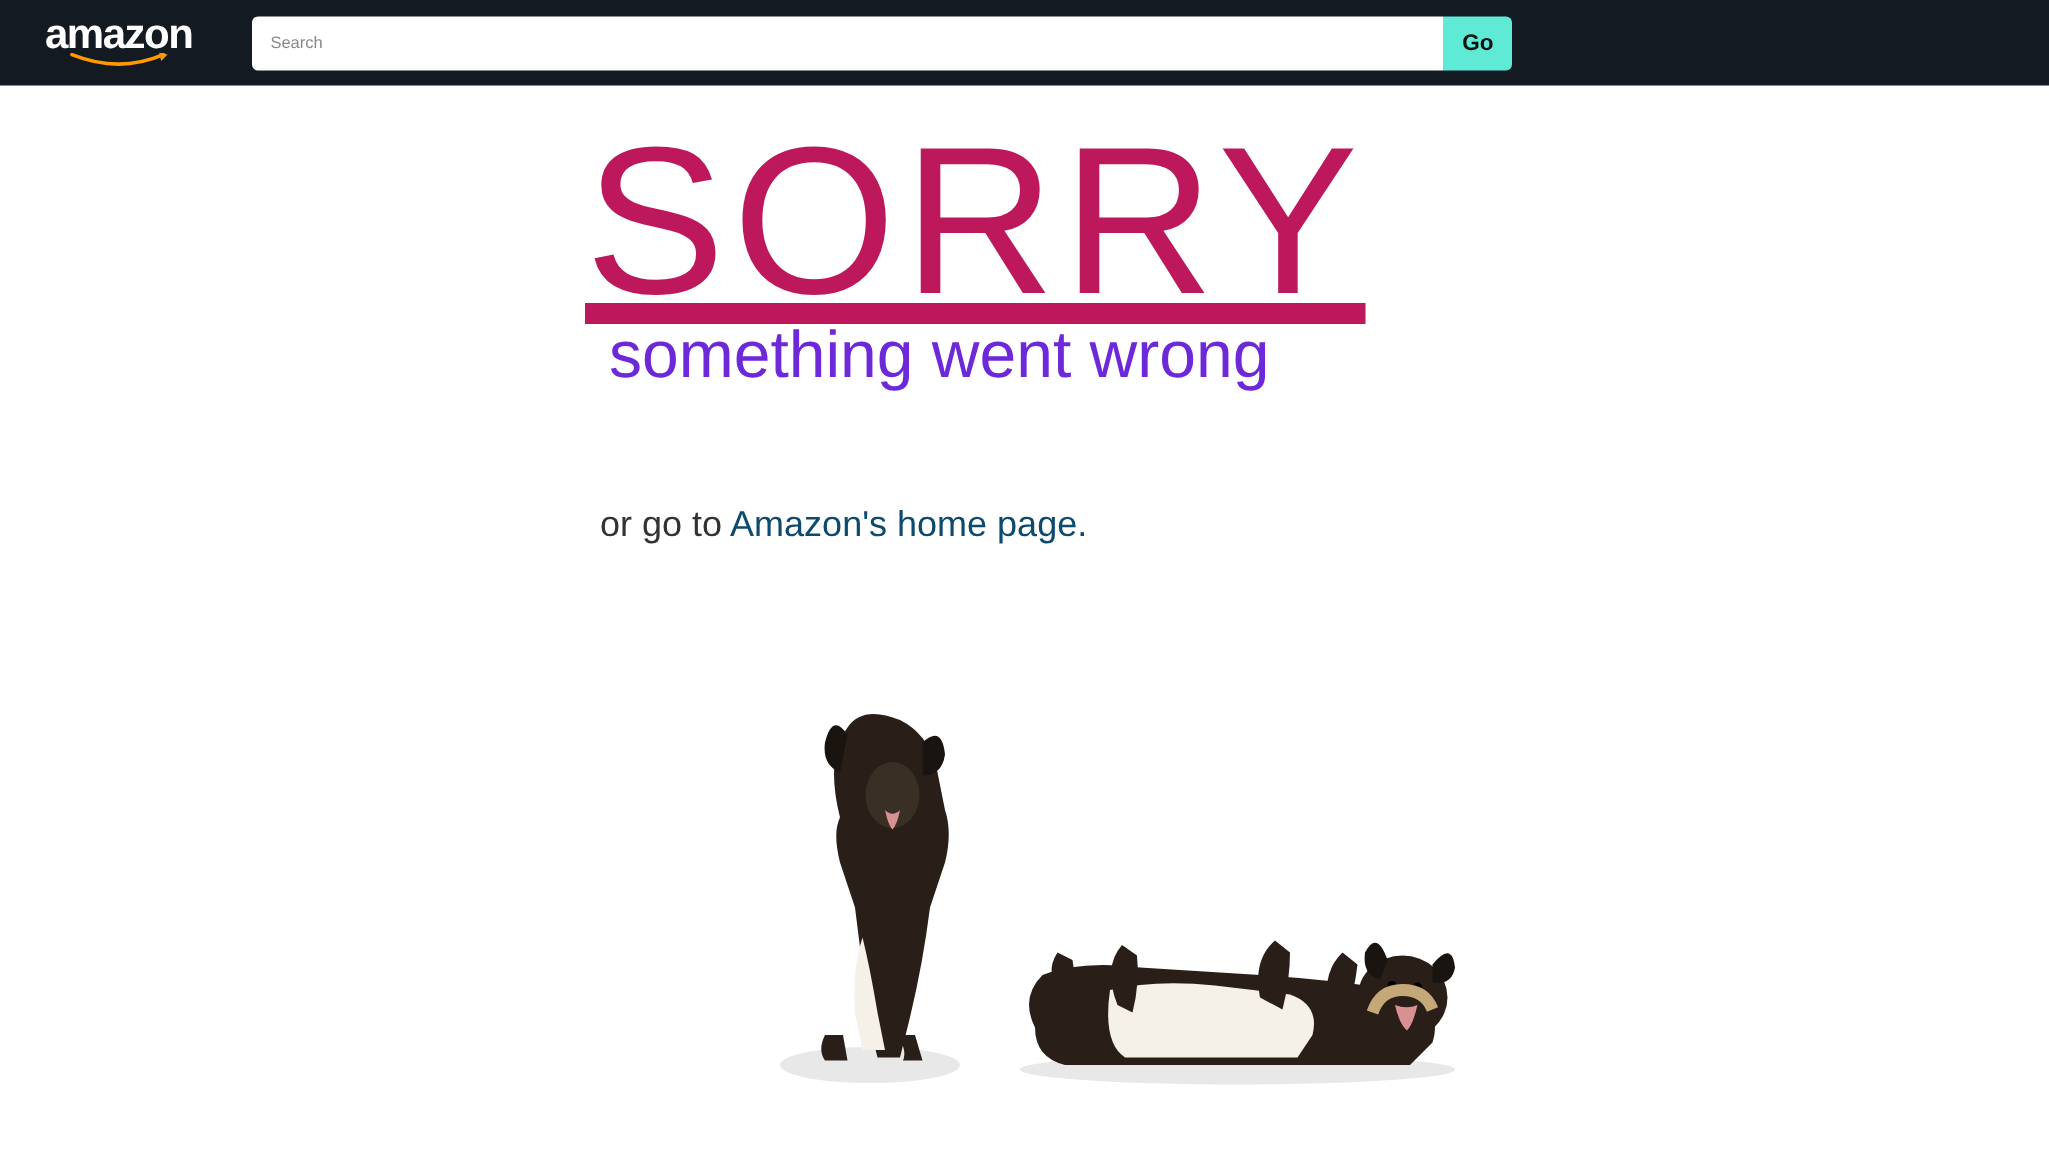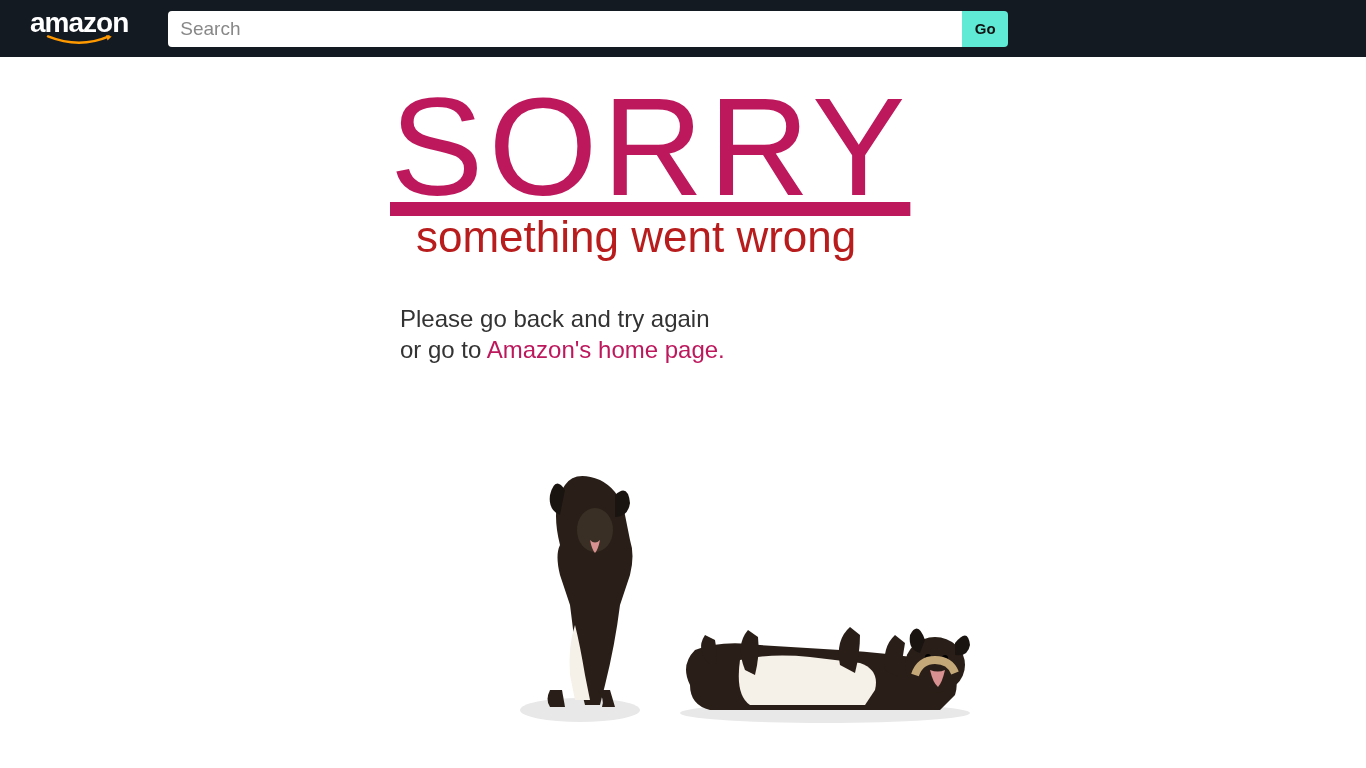--- a/index.html
+++ b/index.html
@@ -42,21 +42,21 @@
     .search-container {
       display: flex;
       width: 840px;
       height: 36px;
     }
     .search-input {
       flex: 1;
       border: none;
       border-radius: 4px 0 0 4px;
       padding: 0 12px;
-      font-size: 19px;
+      font-size: 11px;
       color: #555;
       outline: none;
     }
     .search-input::placeholder {
       color: #888;
     }
     .search-button {
       background: #5eead4;
       border: none;
       border-radius: 0 4px 4px 0;
@@ -76,34 +76,34 @@
       font-weight: 100;
       color: #be185d;
       letter-spacing: 5px;
       line-height: 1;
       font-family: Arial, sans-serif;
       text-decoration: underline;
     }
     .subheading {
       font-size: 44px;
       font-weight: 300;
-      color: #b91c1c;
+      color: #6d28d9;
       line-height: 1.15;
       margin-top: -5px;
-      margin-left: 26px;
+      margin-left: 16px;
     }
     .instructions {
       margin-top: 40px;
       margin-left: 10px;
       font-size: 24px;
       color: #333;
       line-height: 1.3;
     }
     .home-link {
-      color: #be185d;
+      color: #0c4a6e;
       text-decoration: none;
       cursor: pointer;
     }
     .dogs-image {
       margin-top: 60px;
       margin-left: 40px;
       width: 560px;
       height: 300px;
       position: relative;
     }
@@ -138,21 +138,21 @@
     <button class="search-button">Go</button>
   </div>
 </div>
 
 <div class="content">
   <div class="sorry-heading">SORRY</div>
   <div class="subheading">
     <span>something went wrong</span><br>
   </div>
   <div class="instructions">
-    <span>Please go back and try again</span><br>
+    <br>
     <span>or go to </span><a class="home-link">Amazon's home page.</a>
   </div>
   <div class="dogs-image">
     <svg class="dog-sitting" viewBox="0 0 180 280">
       <ellipse cx="90" cy="265" rx="60" ry="12" fill="#e8e8e8"></ellipse>
       <path d="M 70 100 Q 60 60 75 40 Q 85 25 110 35 Q 130 45 135 70 L 140 95 Q 145 110 140 130 L 130 160 Q 125 200 115 240 L 110 260 L 95 260 L 90 240 Q 85 200 80 160 L 70 130 Q 65 110 70 100 Z" fill="#2a1f18"></path>
       <path d="M 85 180 Q 90 200 95 230 L 100 255 L 85 255 L 80 230 Q 78 200 85 180 Z" fill="#f5f0e8"></path>
       <path d="M 75 45 Q 65 30 60 50 Q 58 65 70 70 Z" fill="#1a1410"></path>
       <path d="M 125 50 Q 138 38 140 58 Q 138 72 125 72 Z" fill="#1a1410"></path>
       <ellipse cx="105" cy="85" rx="18" ry="22" fill="#3a2f25"></ellipse>

